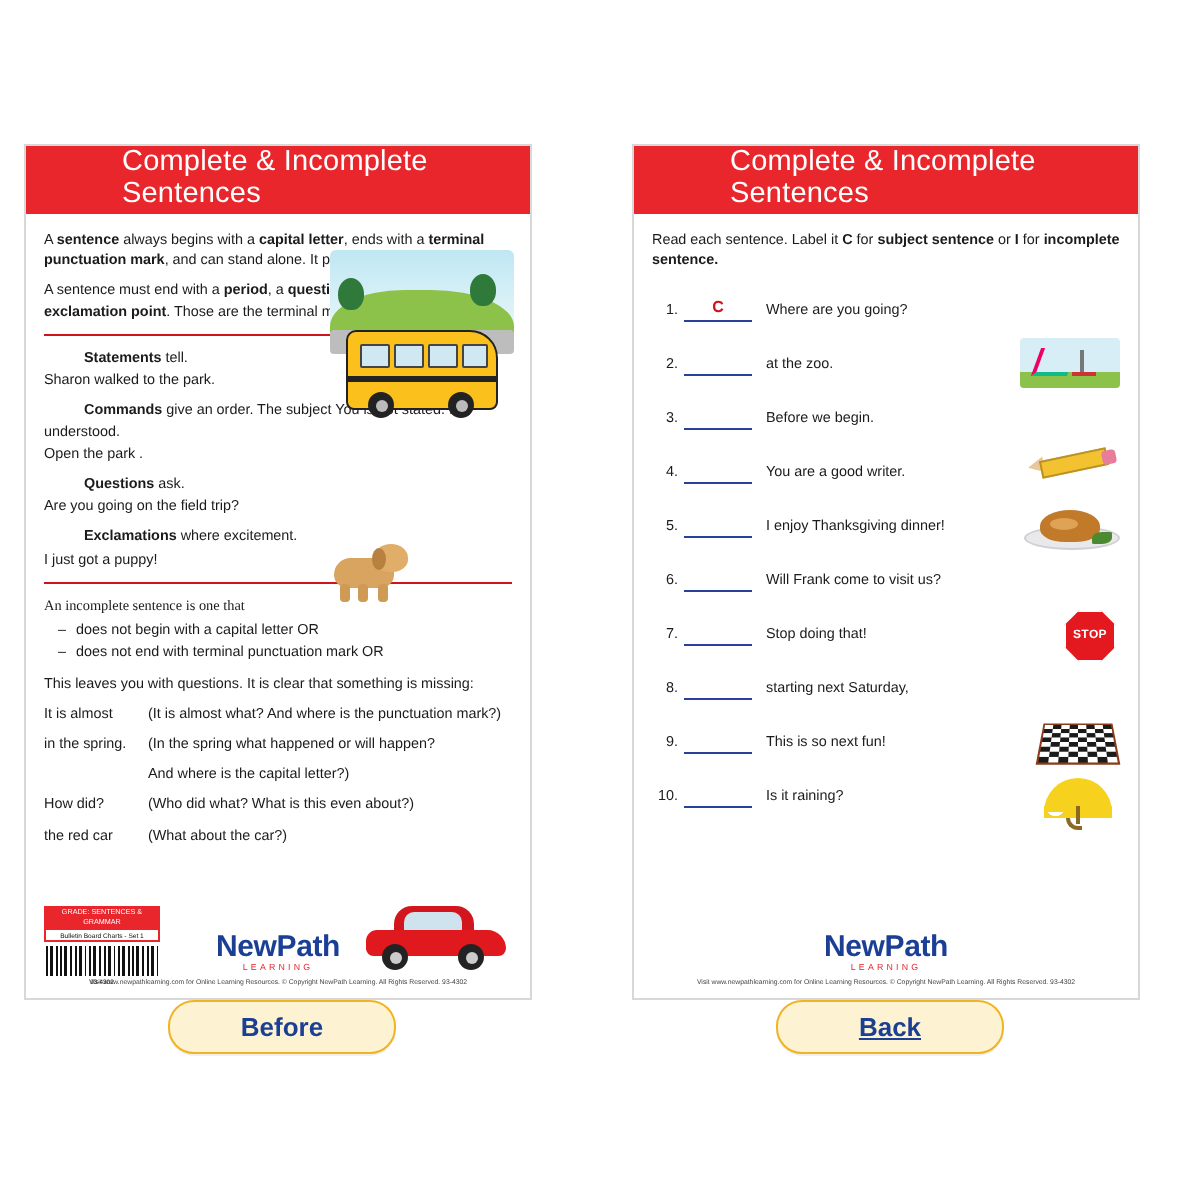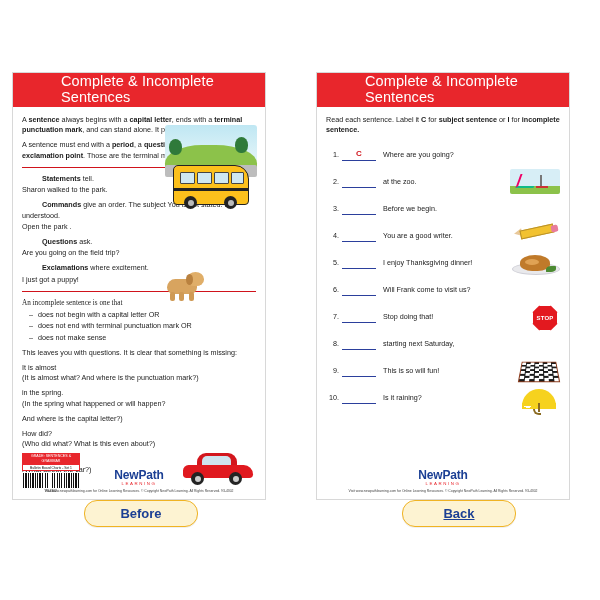--- a/index.html
+++ b/index.html
@@ -76,21 +76,20 @@
   ul.incomplete li::before {
     content: "–";
     position: absolute;
     left: -9px;
     color: #1b1b1b;
   }
 
   .frag-row {
     display: flex;
     margin: 0 0 5px 0;
-    flex-direction: column;
   }
   .frag-row .frag { width: 52px; flex: none; }
   .frag-row .q { flex: 1; }
 
   
   .ill { position: absolute; }
 
   .bus-scene { left: 152px; top: 52px; width: 92px; height: 92px; }
   .sky {
     position: absolute; left: 0; top: 0; width: 92px; height: 40px;
@@ -170,21 +169,21 @@
   
   .footer {
     position: absolute;
     left: 0; bottom: 0; width: 100%;
     display: flex; align-items: flex-end; justify-content: center;
     padding-bottom: 5px;
     box-sizing: border-box;
   }
   .logo { text-align: center; line-height: 1; }
   .logo .np {
-    font-size: 12px; font-weight: bold; color: #1b3f94; letter-spacing: -0.2px;
+    font-size: 15px; font-weight: bold; color: #1b3f94; letter-spacing: -0.2px;
   }
   .logo .lrn {
     font-size: 4.4px; color: #e8262c; letter-spacing: 1.6px; margin-top: 1px;
   }
   .legal {
     font-size: 3.4px; color: #444; text-align: center; margin-top: 2px; line-height: 1.5;
   }
 
   .barcode-box {
     position: absolute; left: 9px; bottom: 6px; width: 58px;
@@ -313,21 +312,21 @@
     top: 500px;
     width: 112px; height: 25px;
     background: #fdf3d2;
     border: 1.4px solid #f0b323;
     border-radius: 13px;
     display: flex; align-items: center; justify-content: center;
     color: #1b3f94; font-size: 13px; font-weight: bold;
     box-shadow: 0 1px 0 rgba(0,0,0,0.06);
   }
   #tab-front { left: 84px; }
-  #tab-back  { left: 402px; text-decoration: underline; }
+  #tab-back  { left: 388px; text-decoration: underline; }
 </style>
 </head>
 <body>
 
 <div id="stage">
 
   <div class="card" id="card-front">
     <div class="card-header">
       <span class="title">Complete &amp; Incomplete Sentences</span>
     </div>
@@ -365,21 +364,20 @@
         <span class="lbl">Exclamations</span><span> where excitement.</span>
       </p>
       <p class="example">I just got a puppy!</p>
 
       <hr class="hr-red">
 
       <p class="tight">An incomplete sentence is one that</p>
       <ul class="incomplete">
         <li>does not begin with a capital letter   OR</li>
         <li>does not end with terminal punctuation mark   OR</li>
-        <li>does not make sense</li>
       </ul>
 
       <p class="ln">This leaves you with questions.  It is clear that something is missing:</p>
 
       <div class="frag-row">
         <span class="frag">It is almost</span>
         <span class="q">(It is almost what?  And where is the punctuation mark?)</span>
       </div>
       <div class="frag-row">
         <span class="frag">in the spring.</span>
@@ -559,21 +557,21 @@
           </span>
           <span class="q-text">starting next Saturday,</span>
           <span class="q-art"></span>
         </li>
 
         <li class="q-item">
           <span class="q-num">9.</span>
           <span class="q-blank">
             <span class="ans"></span>
           </span>
-          <span class="q-text">This is so will fun!</span>
+          <span class="q-text">This is so next fun!</span>
           <span class="q-art">
             <span class="mini art-check">
               <span class="board"></span>
             </span>
           </span>
         </li>
 
         <li class="q-item">
           <span class="q-num">10.</span>
           <span class="q-blank">

